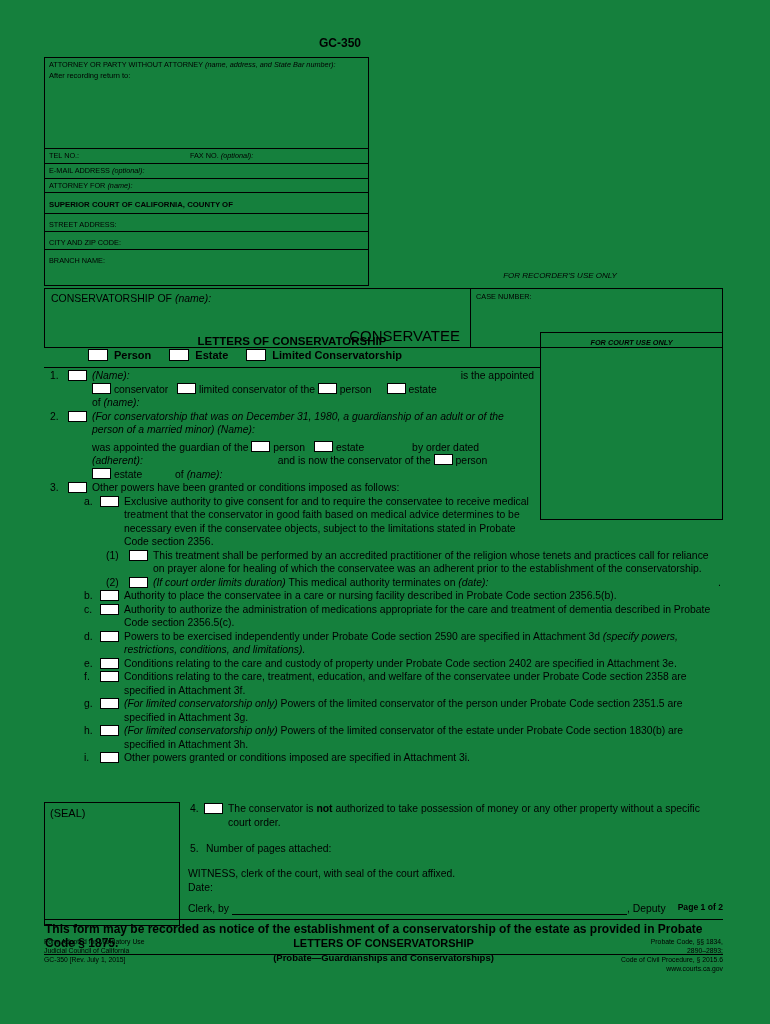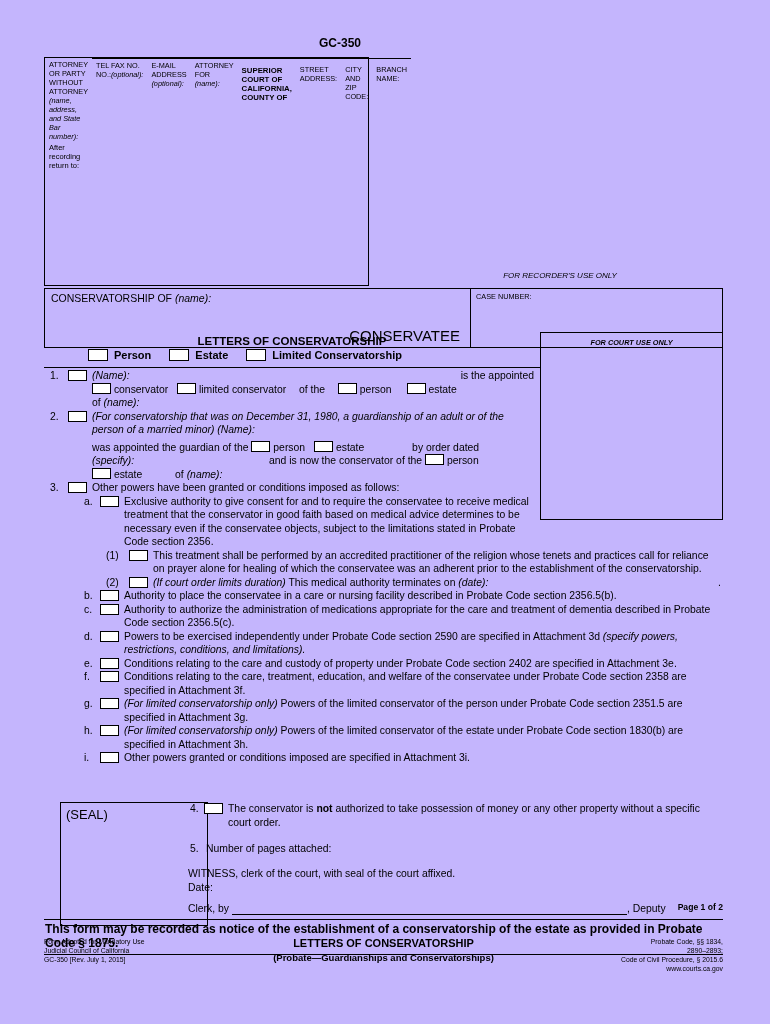--- a/index.html
+++ b/index.html
@@ -1,30 +1,30 @@
 <!DOCTYPE html>
 <html><head>
 <meta charset="utf-8">
 <style>
   * { margin:0; padding:0; box-sizing:border-box; }
   html, body { background:#fff; }
-  .page { position:relative; width:770px; height:1024px; background:#c4b5fd; color:#000;
+  .page { position:relative; width:770px; height:1024px; background:#15803d; color:#000;
           font-family:"Liberation Sans", sans-serif; font-size:10.4px; overflow:hidden; }
   i { font-style:italic; }
   .cb { display:inline-block; width:19px; height:11px; border:1px solid #000;
         vertical-align:-1px; background:#fff; flex:none; }
   .lbl { font-size:7.3px; }
   .lbl2 { font-size:7.5px; margin-top:2px; }
   .field { flex:1; min-height:8px; }
 
   .form-number { position:absolute; left:44px; top:36px; width:592px; text-align:center;
                  font-weight:bold; font-size:12px; }
 
   .attorney-box { position:absolute; left:44px; top:57px; width:325px; height:229px;
-                  border:1px solid #000; display:flex; flex-direction:row; }
+                  border:1px solid #000; display:flex; flex-direction:column; }
   .abox-top { height:90px; padding:2px 4px; display:flex; flex-direction:column; }
   .abox-row { border-top:1px solid #000; padding:2px 4px 0 4px; display:flex; }
   .row-tel { height:15px; }
   .row-email { height:15px; }
   .row-attyfor { height:14px; }
   .row-court { height:21px; padding-top:7px; }
   .row-court .lbl { font-size:7.8px; font-weight:bold; }
   .row-addr { height:18px; padding-top:6px; }
   .row-branch { flex:1; padding-top:6px; }
 
@@ -56,25 +56,25 @@
   .item { display:flex; align-items:flex-start; }
   .item > .num { flex:none; width:15px; margin-left:6px; }
   .item > .cb { margin:1px 5px 0 3px; }
   .item > .itext { flex:1; min-width:0; }
   .sub > .num { margin-left:40px; width:13px; }
   .sub2 > .num { margin-left:62px; width:20px; }
   .spread { display:flex; justify-content:space-between; padding-right:4px; }
   .flexline { display:flex; }
   .push { margin-left:auto; padding-right:2px; }
   .mt4 { margin-top:4px; }
-  .ml6 { margin-left:6px; } .ml10 { margin-left:10px; } .ml12 { margin-left:12px; }
+  .ml6 { margin-left:6px; } .ml10 { } .ml12 { margin-left:12px; }
   .ml30 { margin-left:30px; } .ml45 { margin-left:45px; } .ml132 { margin-left:132px; }
 
-  .seal-box { position:absolute; left:60px; top:802px; width:148px; height:124px;
-              border:1px solid #000; padding:4px 5px; font-size:13px; }
+  .seal-box { position:absolute; left:44px; top:802px; width:136px; height:124px;
+              border:1px solid #000; padding:4px 5px; font-size:11px; }
   .bottom { position:absolute; left:188px; top:802px; width:535px; line-height:13.5px; }
   .b-item { display:flex; align-items:flex-start; }
   .b-item > .num { flex:none; width:14px; margin-left:2px; }
   .b-item > .cb { margin:1px 5px 0 0; }
   .b-item > .itext { flex:1; }
   .line5 { display:flex; margin-top:13px; }
   .line5 > .num { flex:none; width:16px; margin-left:2px; }
   .witness { margin-top:11px; }
   .date-line { margin-top:1px; display:flex; }
   .clerk-line { display:flex; align-items:flex-end; margin-top:6px; }
@@ -224,21 +224,21 @@
           </div>
           <div class="mt4">
             <span>was appointed the guardian of the</span>
             <span class="cb"></span>
             <span>person</span>
             <span class="cb ml6"></span>
             <span>estate</span>
             <span class="ml45">by order dated</span>
           </div>
           <div>
-            <i>(specify):</i>
+            <i>(adherent):</i>
             <span class="ml132">and is now the conservator of the</span>
             <span class="cb"></span>
             <span>person</span>
           </div>
           <div>
             <span class="cb"></span>
             <span>estate</span>
             <span class="ml30">of</span>
             <i>(name):</i>
           </div>

